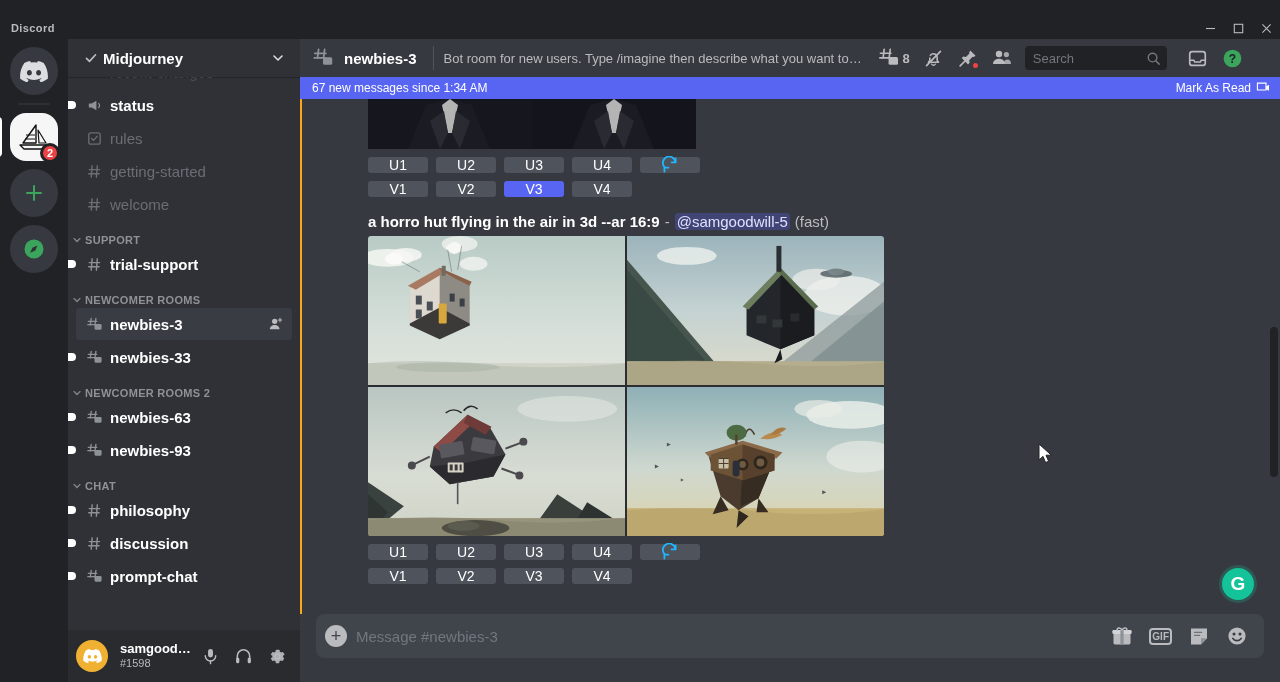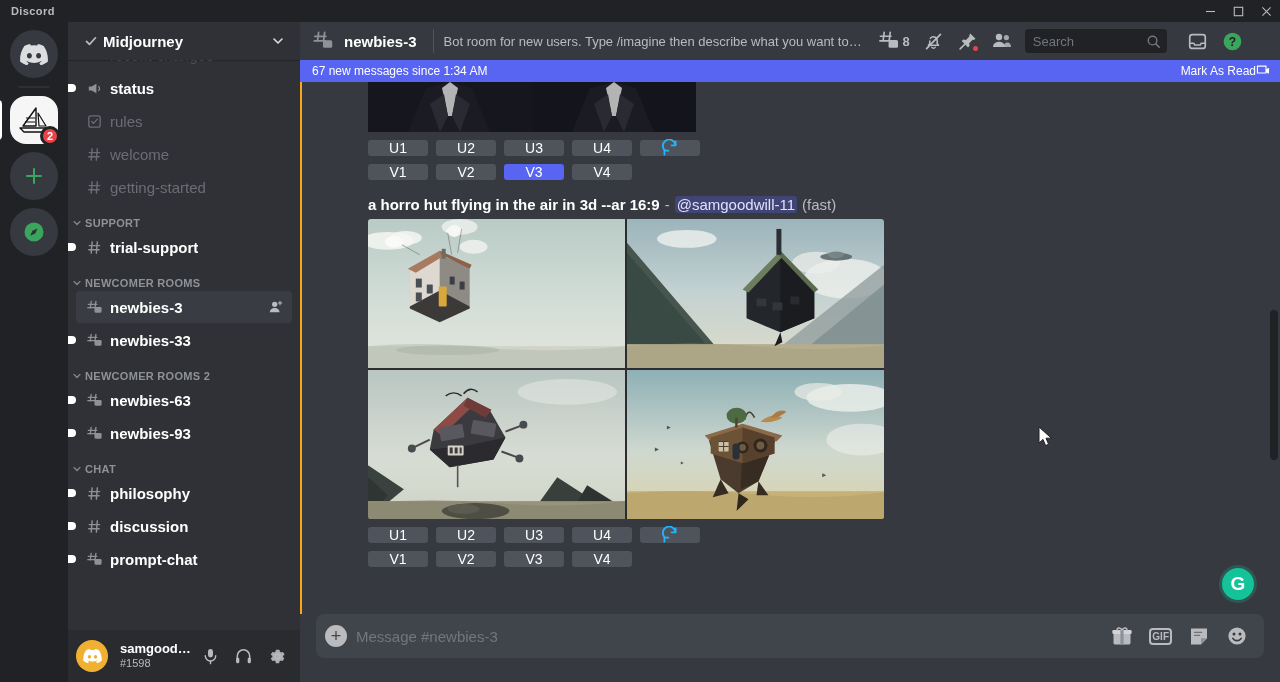--- a/index.html
+++ b/index.html
@@ -11,20 +11,21 @@
     -webkit-font-smoothing: antialiased;
   }
   .app { width: 1280px; height: 682px; display: flex; flex-direction: column; background:#202225; }
 
   
   .titlebar {
     height: 22px; flex: 0 0 22px;
     background: #202225;
     display: flex; align-items: center;
     position: relative;
+    margin-top: 17px;
   }
   .titlebar .brand {
     font-size: 11px; font-weight: bold; color: #b9bbbe;
     letter-spacing: .4px; padding-left: 11px;
   }
   .winbtns { position: absolute; right: 0; top: 0; height: 22px; display: flex; }
   .winbtn {
     width: 28px; height: 22px; display: flex; align-items: center; justify-content: center;
     color: #b9bbbe;
   }
@@ -153,21 +154,21 @@
   .hdr-right { display:flex; align-items:center; gap:14px; margin-left: 12px; }
 
   
   .msgwrap { flex: 1 1 auto; position: relative; min-height: 0; display:flex; flex-direction:column; }
   .newbanner {
     position:absolute; left:0; right:0; top:0; height:22px; z-index:4;
     background:#5865f2; color:#fff; font-size:12px; font-weight:500;
     display:flex; align-items:center; justify-content:space-between;
     padding: 0 10px 0 12px;
   }
-  .newbanner .mar { display:flex; align-items:center; font-size:12px; cursor:pointer;}
+  .newbanner .mar { display:flex; align-items:center; gap:5px; font-size:12px; cursor:pointer;}
   .scrollarea { flex:1 1 auto; overflow:hidden; position:relative; padding-bottom: 6px; }
   .msg { padding: 0 16px 0 16px; position:relative; }
 
   .topimg {
     width: 328px; height: 50px; background:#1d1f22;
     margin-left: 52px; overflow:hidden; position:relative;
   }
   .btnrow { display:flex; gap: 8px; margin: 8px 0 0 52px; }
   .mjbtn {
     min-width: 60px; height: 16px; padding: 0 16px; border-radius: 3px;
@@ -359,30 +360,30 @@
             </span>
             <span class="clabel">rules</span>
           </div>
 
           <div class="chan muted">
             <span class="cicon">
               <svg width="17" height="17" viewBox="0 0 18 18">
                   <path d="M6.5 3l-1 12M12 3l-1 12M3.4 7h11M2.9 11.4h11" stroke="#6a6e74" stroke-width="1.5" stroke-linecap="round"></path>
                 </svg>
             </span>
+            <span class="clabel">getting-started</span>
+          </div>
+
+          <div class="chan muted">
+            <span class="cicon">
+              <svg width="17" height="17" viewBox="0 0 18 18">
+                  <path d="M6.5 3l-1 12M12 3l-1 12M3.4 7h11M2.9 11.4h11" stroke="#6a6e74" stroke-width="1.5" stroke-linecap="round"></path>
+                </svg>
+            </span>
             <span class="clabel">welcome</span>
-          </div>
-
-          <div class="chan muted">
-            <span class="cicon">
-              <svg width="17" height="17" viewBox="0 0 18 18">
-                  <path d="M6.5 3l-1 12M12 3l-1 12M3.4 7h11M2.9 11.4h11" stroke="#6a6e74" stroke-width="1.5" stroke-linecap="round"></path>
-                </svg>
-            </span>
-            <span class="clabel">getting-started</span>
           </div>
 
           <div class="cat">
             <span class="catchev">
               <svg width="10" height="10" viewBox="0 0 12 12">
                   <path d="M2.5 4.3L6 7.8l3.5-3.5" fill="none" stroke="#8e9297" stroke-width="1.6" stroke-linecap="round"></path>
                 </svg>
             </span>
             <span>SUPPORT</span>
           </div>
@@ -661,21 +662,21 @@
               <div class="mjbtn">V2</div>
               <div class="mjbtn primary">V3</div>
               <div class="mjbtn">V4</div>
             </div>
           </div>
 
           <div class="msg">
             <div class="prompt">
               <span>a horro hut flying in the air in 3d --ar 16:9</span>
               <span class="dash">-</span>
-              <span class="mention">@samgoodwill-11</span>
+              <span class="mention">@samgoodwill-5</span>
               <span class="fast">(fast)</span>
             </div>
 
             <div class="grid">
 
               <div class="cell">
                 <svg width="100%" height="100%" viewBox="0 0 258 150" preserveAspectRatio="none">
                   <defs>
                     <linearGradient id="sky1" x1="0" y1="0" x2="0" y2="1">
                       <stop offset="0%" stop-color="#b9cbc6"></stop>

